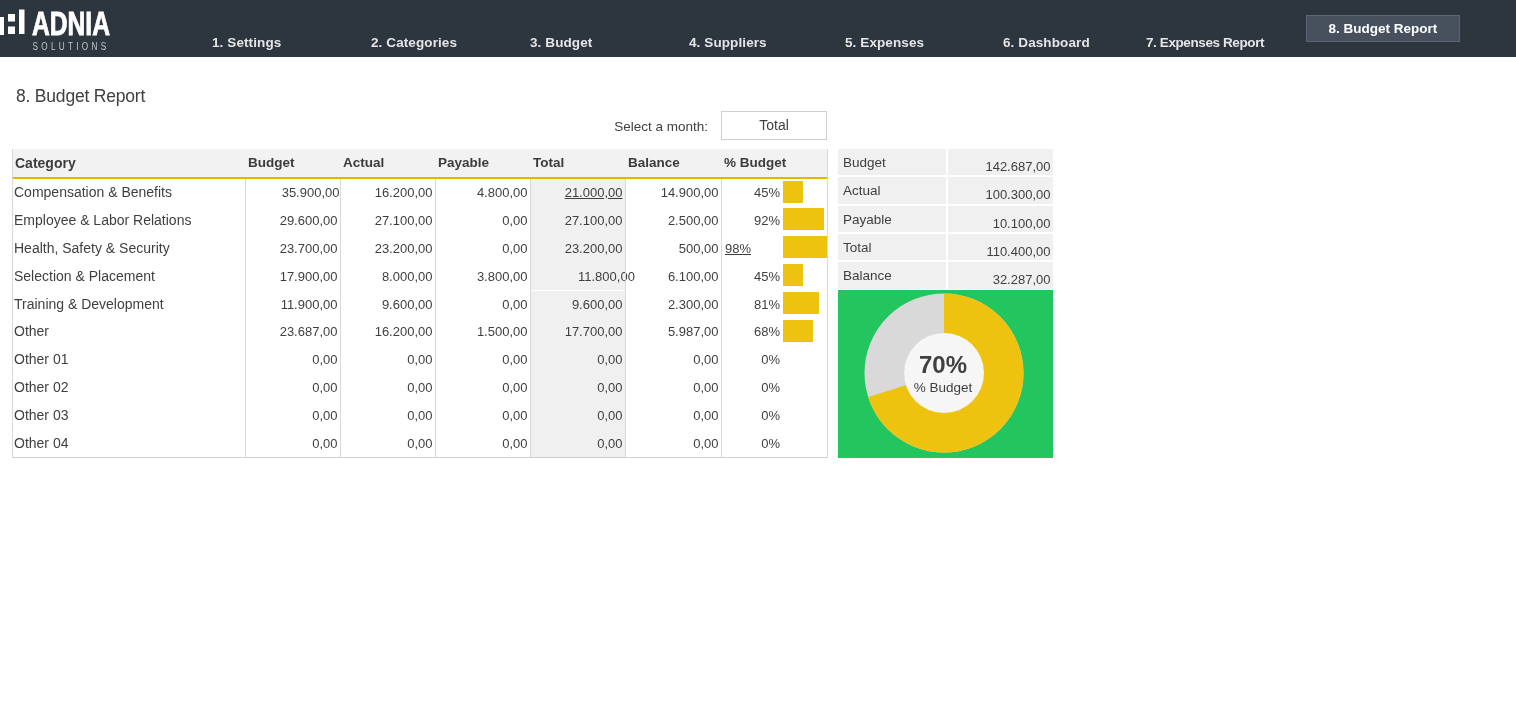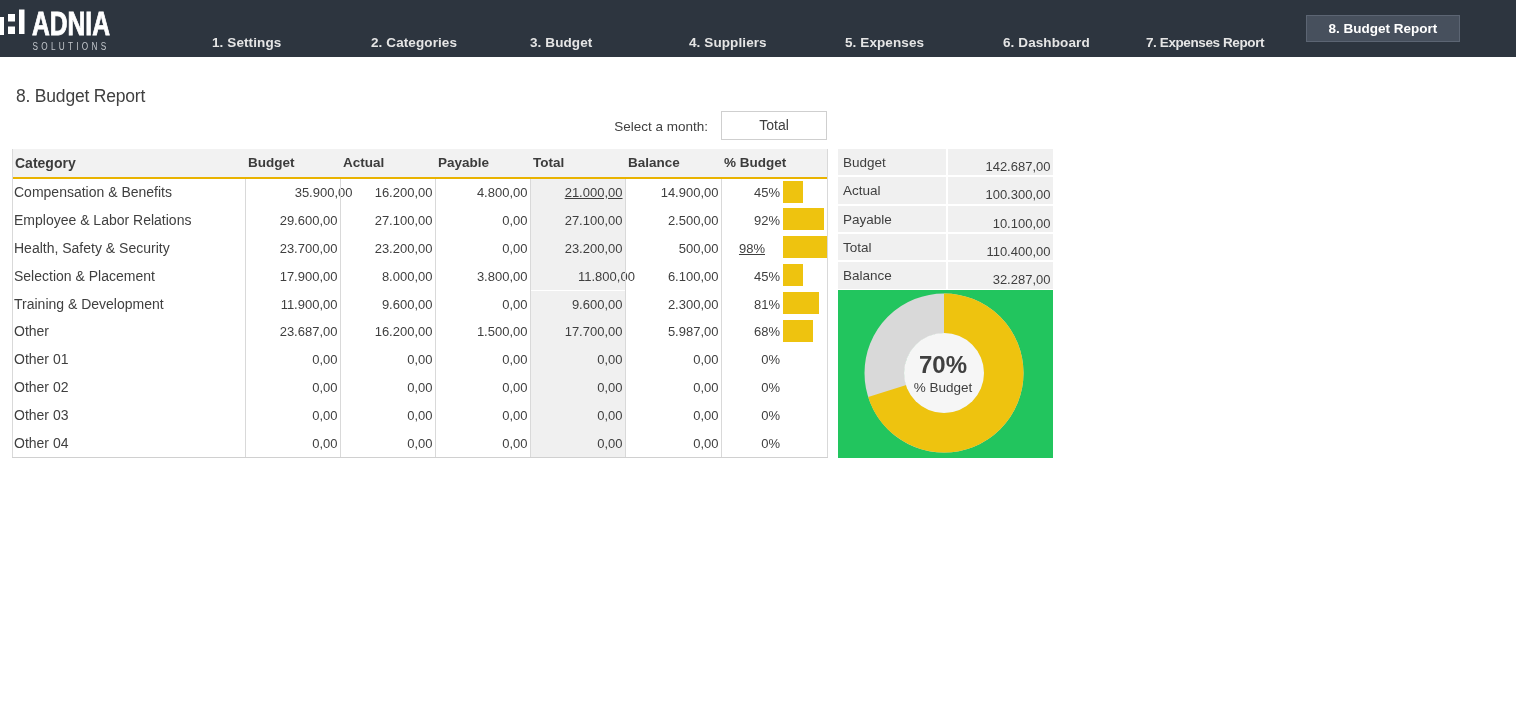--- a/index.html
+++ b/index.html
@@ -77,21 +77,21 @@
       <div class="hcell" style="left:236px;">Budget</div>
       <div class="hcell" style="left:331px;">Actual</div>
       <div class="hcell" style="left:426px;">Payable</div>
       <div class="hcell" style="left:521px;">Total</div>
       <div class="hcell" style="left:616px;">Balance</div>
       <div class="hcell" style="left:712px;">% Budget</div>
     </div>
     <div class="trow">
       <div class="totbg"></div>
       <div class="cell" style="left:2px;font-size:14px;">Compensation &amp; Benefits</div>
-      <div class="cell num" style="left:248px;width:92.5px;">35.900,00</div>
+      <div class="cell num" style="left:235px;width:92.5px;">35.900,00</div>
       <div class="cell num" style="left:328px;width:92.5px;">16.200,00</div>
       <div class="cell num" style="left:423px;width:92.5px;">4.800,00</div>
       <div class="cell num" style="left:518px;width:92.5px;text-decoration:underline;">21.000,00</div>
       <div class="cell num" style="left:613px;width:93.5px;">14.900,00</div>
       <div class="cell num" style="left:709px;width:59px;">45%</div>
       <div class="bar" style="width:20.025px;"></div>
       <div class="sep" style="left:233px;"></div>
       <div class="sep" style="left:328px;"></div>
       <div class="sep" style="left:423px;"></div>
       <div class="sep" style="left:518px;"></div>
@@ -116,21 +116,21 @@
       <div class="sep" style="left:709px;"></div>
     </div>
     <div class="trow">
       <div class="totbg"></div>
       <div class="cell" style="left:2px;font-size:14px;">Health, Safety &amp; Security</div>
       <div class="cell num" style="left:233px;width:92.5px;">23.700,00</div>
       <div class="cell num" style="left:328px;width:92.5px;">23.200,00</div>
       <div class="cell num" style="left:423px;width:92.5px;">0,00</div>
       <div class="cell num" style="left:518px;width:92.5px;">23.200,00</div>
       <div class="cell num" style="left:613px;width:93.5px;">500,00</div>
-      <div class="cell num" style="left:694px;width:59px;text-decoration:underline;">98%</div>
+      <div class="cell num" style="left:680px;width:59px;text-decoration:underline;">98%</div>
       <div class="bar" style="width:43.61px;"></div>
       <div class="sep" style="left:233px;"></div>
       <div class="sep" style="left:328px;"></div>
       <div class="sep" style="left:423px;"></div>
       <div class="sep" style="left:518px;"></div>
       <div class="sep" style="left:613px;"></div>
       <div class="sep" style="left:709px;"></div>
     </div>
     <div class="trow">
       <div class="totbg"></div>

